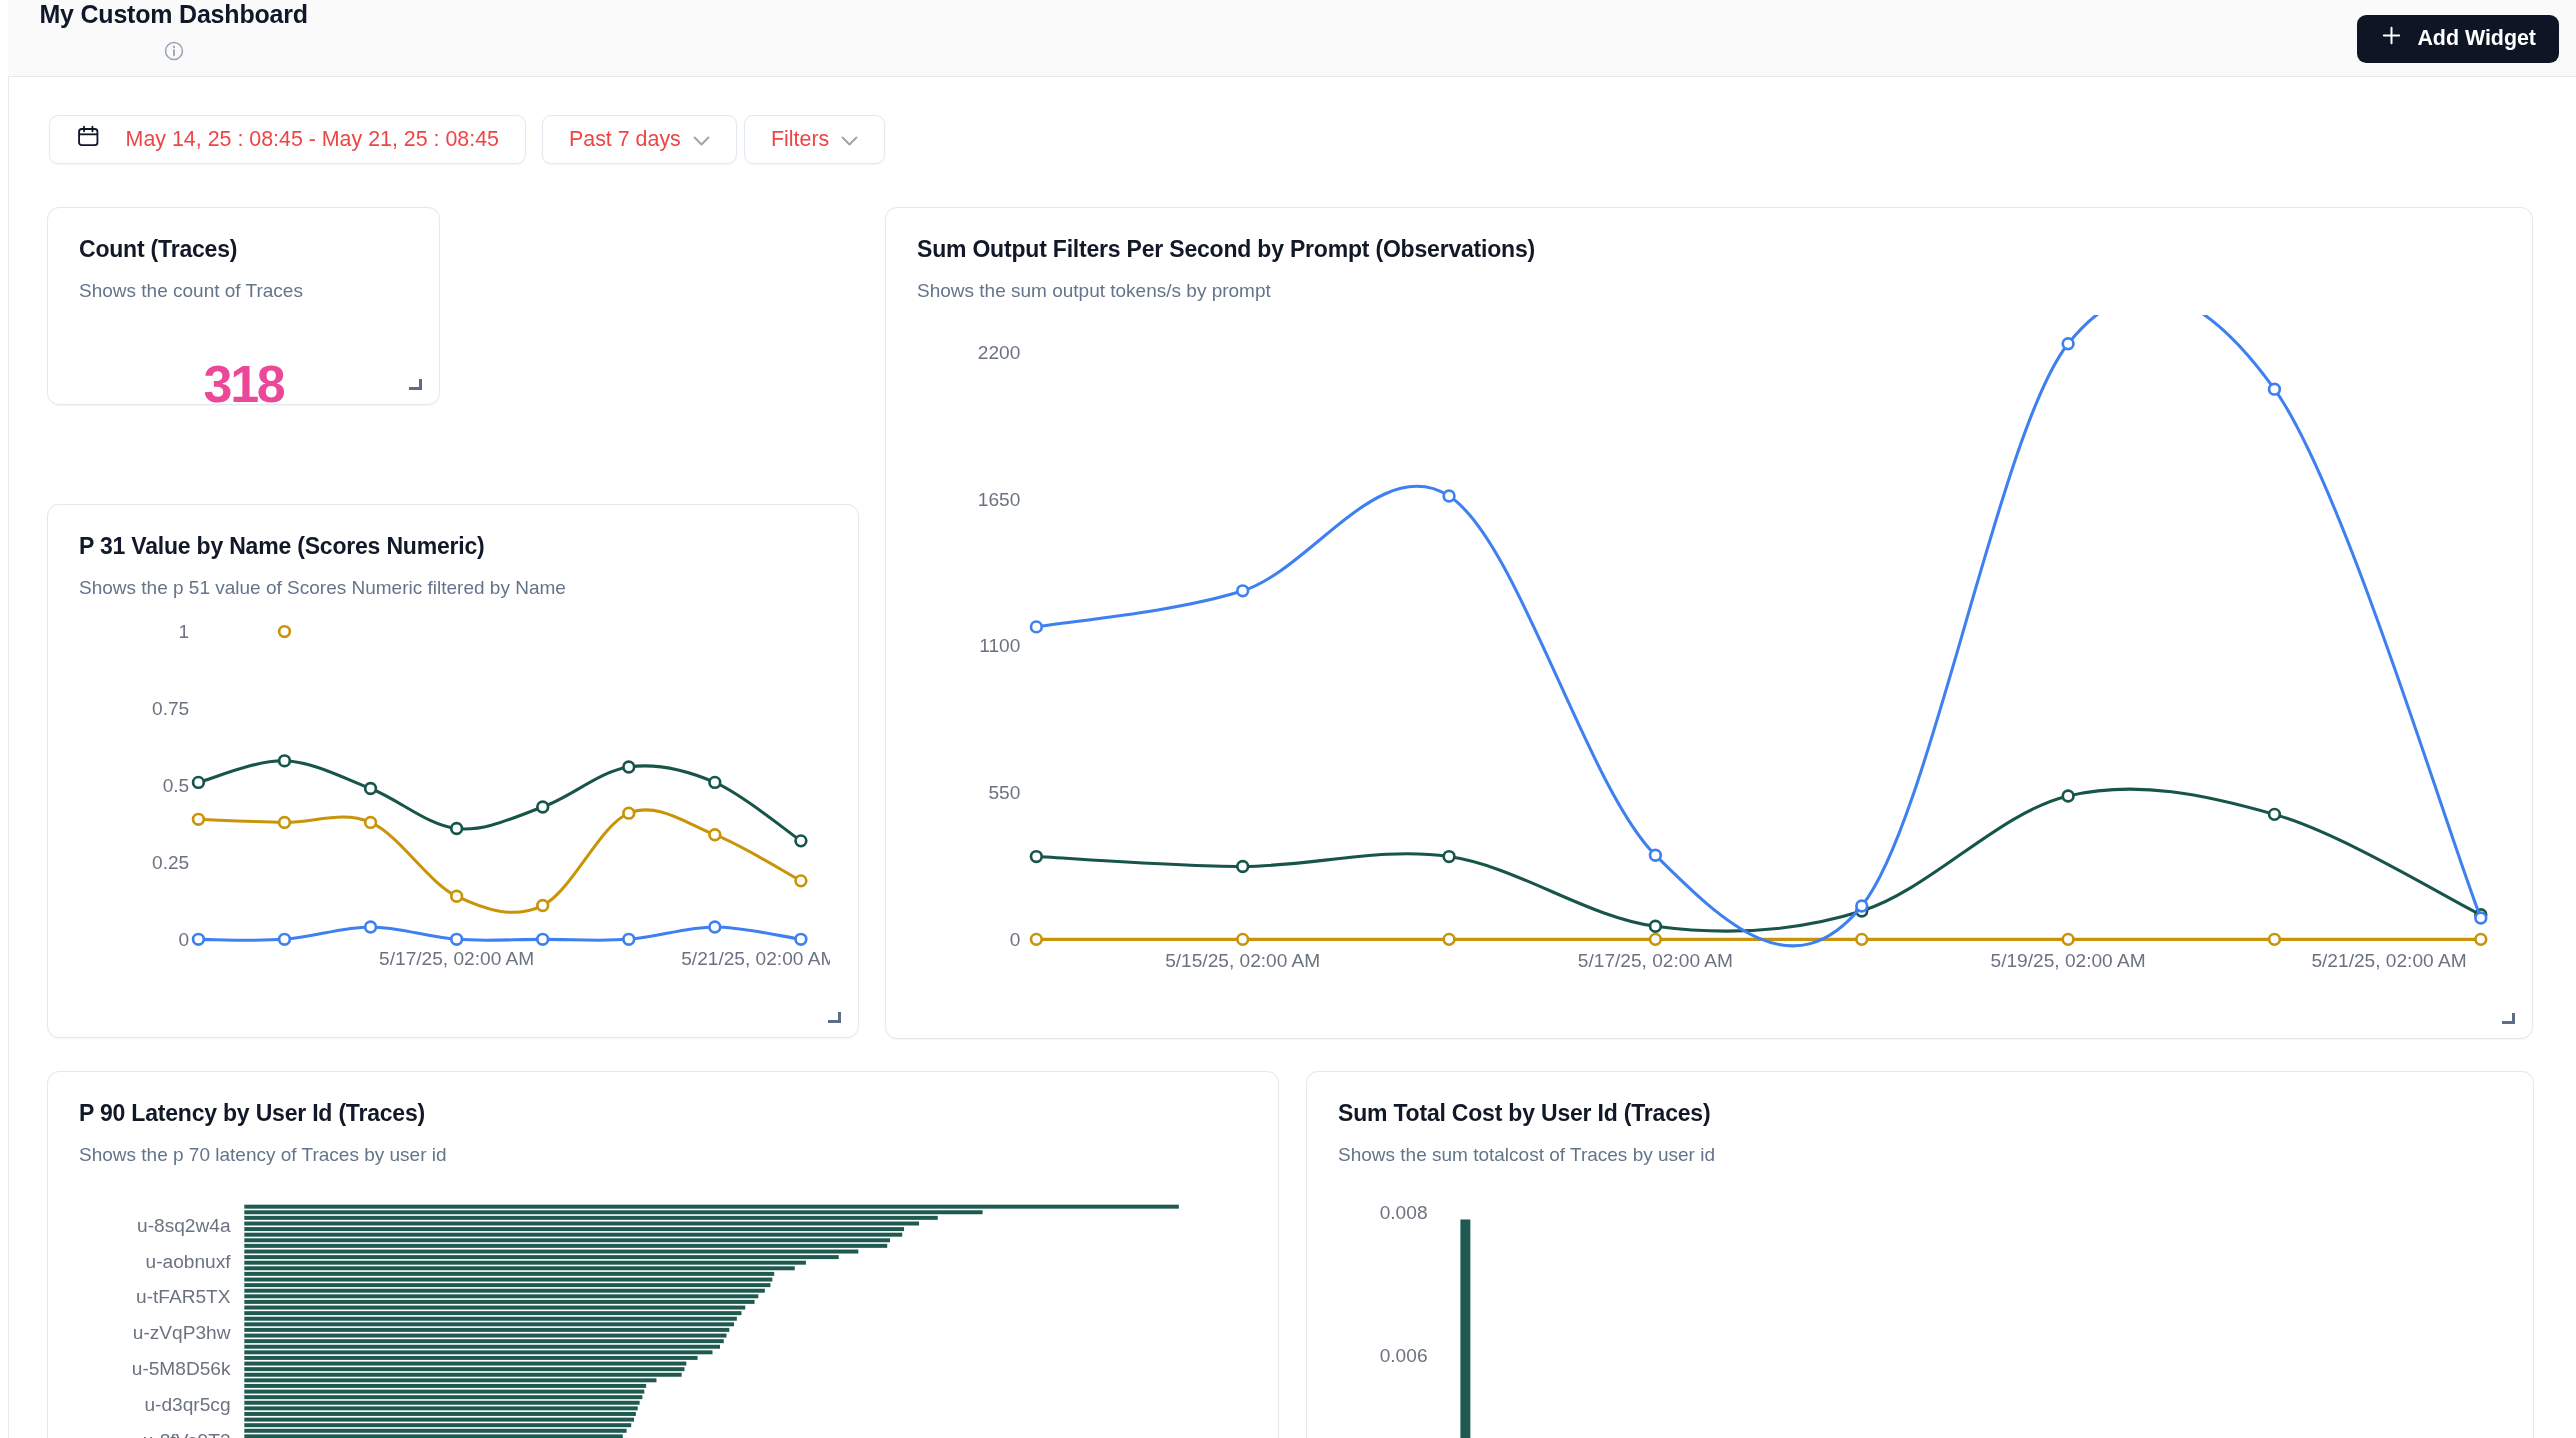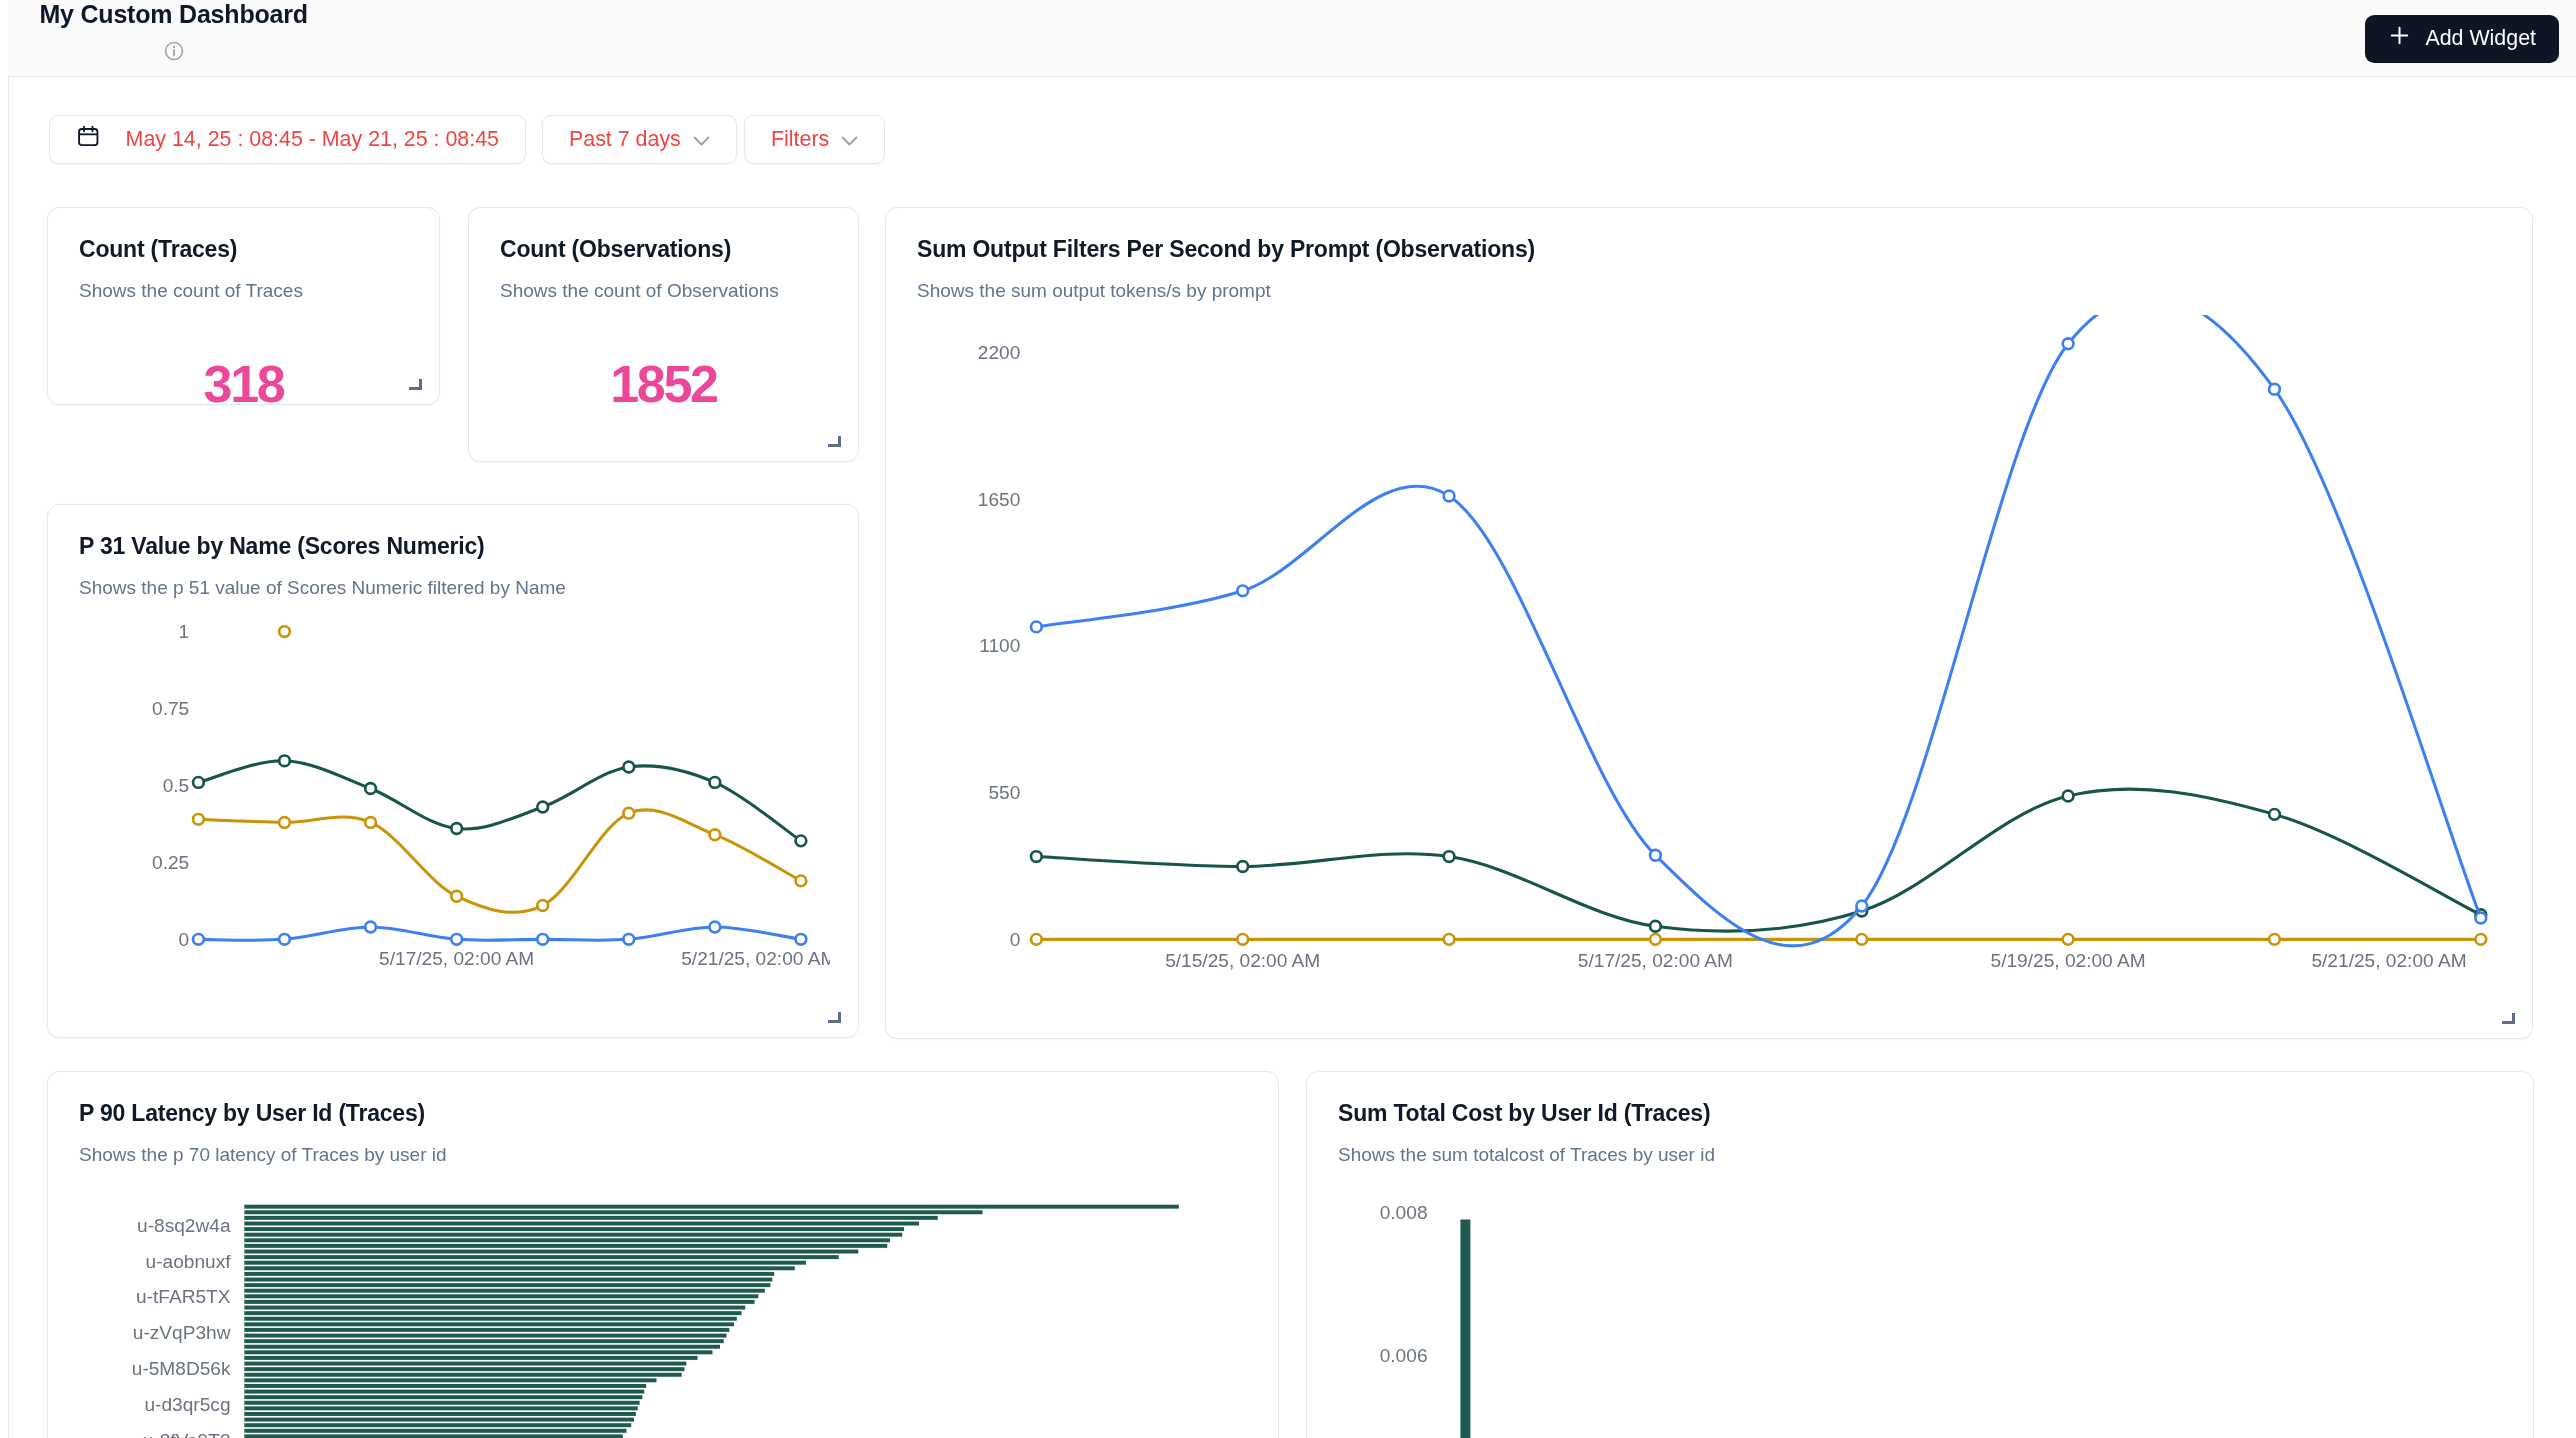--- a/index.html
+++ b/index.html
@@ -10,21 +10,21 @@
   
   .left-line { position:absolute; left:7.7px; top:0; width:0.8px; height:100%; background:#e7e9ee; }
 
   
   .header { position:absolute; left:8.4px; top:0; right:0; height:77px; background:#fafafa; border-bottom:0.8px solid #e7e9ee; }
   .title-wrap { position:absolute; left:31px; top:0; height:77px; display:flex; align-items:center; gap:12.2px;flex-direction:column; }
   .page-title { font-size:25px; font-weight:700; color:#0f1729; letter-spacing:-0.2px; }
   .info-icon svg { display:block; }
   .add-widget-btn { position:absolute; right:17px; top:14.5px; height:48px; display:flex; align-items:center; gap:14px;
     background:#0e1625; color:#ffffff; border:none; border-radius:9.2px; padding:0 23px;
-    font-family:inherit; font-size:21.4px; font-weight:400; cursor:pointer;margin-left:44px; }
+    font-family:inherit; font-size:21.4px; font-weight:700; cursor:pointer;margin-left:44px; }
 
   
   .filter-btn { position:absolute; top:115px; height:49px; background:#ffffff; border:0.8px solid #e3e8f0; border-radius:9.2px;
     display:flex; align-items:center; gap:12.2px; padding:0 26px; font-family:inherit; font-size:21.4px; font-weight:500;
     color:#ef4444; cursor:pointer; box-shadow:0 0.8px 1.5px rgba(16,24,40,0.04);justify-content:space-between; }
   .date-btn { left:49px; width:477px; }
   .preset-btn { left:542px; }
   .filters-btn { left:744px; }
 
   
@@ -105,26 +105,20 @@
     </span>
   </button>
 
   <section class="card" id="card-traces">
     <h2 class="card-title">Count (Traces)</h2>
     <p class="card-sub">Shows the count of Traces</p>
     <div class="big-number">318</div>
     <div class="resize-handle"></div>
   </section>
 
-  <section class="card" id="card-obs">
-    <h2 class="card-title">Count (Observations)</h2>
-    <p class="card-sub">Shows the count of Observations</p>
-    <div class="big-number">1852</div>
-    <div class="resize-handle"></div>
-  </section>
 
   <section class="card" id="card-tokens">
     <h2 class="card-title">Sum Output Filters Per Second by Prompt (Observations)</h2>
     <p class="card-sub">Shows the sum output tokens/s by prompt</p>
     <svg class="chart" id="chart-tokens" style="top:107px" width="1586" height="704" viewBox="0 0 2073 920">
         <text x="135" y="825" text-anchor="end">0</text>
         <text x="135" y="633" text-anchor="end">550</text>
         <text x="135" y="441" text-anchor="end">1100</text>
         <text x="135" y="249" text-anchor="end">1650</text>
         <text x="135" y="57" text-anchor="end">2200</text>

